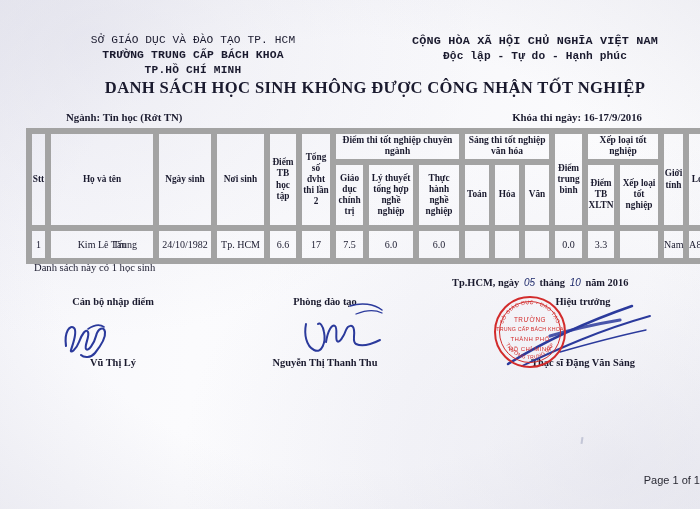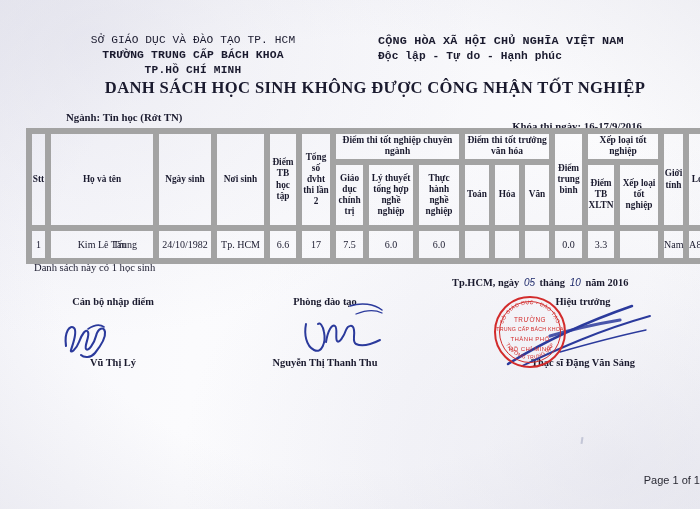--- a/index.html
+++ b/index.html
@@ -40,21 +40,21 @@
     font-family: Liberation Mono, monospace;
   }
   .hdr-left {
     width: 370px;
     text-align: center;
     padding-left: 8px;
     line-height: 1.32;
   }
   .hdr-right {
     flex: 1;
-    text-align: left;
+    text-align: center;
     line-height: 1.38;
     padding-right: 8px;
   }
   .l1 { font-size: 11.2px; letter-spacing: .1px; }
   .l2 { font-size: 11.4px; font-weight: bold; letter-spacing: .15px; }
   .l3 { font-size: 11.2px; font-weight: bold; letter-spacing: .2px; }
   .r1 { font-size: 11.8px; font-weight: bold; letter-spacing: .15px; }
   .r2 { font-size: 11.2px; font-weight: bold; letter-spacing: .1px; }
 
   .doc-title {
@@ -68,21 +68,21 @@
   }
 
   .subline {
     position: absolute;
     top: 111px; left: 0; right: 0;
     display: flex;
     font-size: 10.8px;
     font-weight: bold;
   }
   .subline .nganh { margin-left: 66px; }
-  .subline .khoa { margin-left: auto; margin-right: 58px; margin-top: 9px; }
+  .subline .khoa { margin-left: auto; margin-right: 58px; }
 
   
   table.grades {
     position: absolute;
     top: 128px;
     left: 26px;
     width: 660px;
     border-collapse: collapse;
     table-layout: fixed;
   }
@@ -242,21 +242,21 @@
   </colgroup>
   <thead>
     <tr>
       <th rowspan="2" class="tall">Stt</th>
       <th rowspan="2" class="tall">Họ và tên</th>
       <th rowspan="2" class="tall">Ngày sinh</th>
       <th rowspan="2" class="tall">Nơi sinh</th>
       <th rowspan="2" class="tall">Điểm TB học tập</th>
       <th rowspan="2" class="tall">Tổng số đvht thi lần 2</th>
       <th colspan="3" class="group">Điểm thi tốt nghiệp chuyên ngành</th>
-      <th colspan="3" class="group">Điểm thi tốt trưởng văn hóa</th>
+      <th colspan="3" class="group">Sáng thi tốt nghiệp văn hóa</th>
       <th rowspan="2" class="tall">Điểm trung bình</th>
       <th colspan="2" class="group">Xếp loại tốt nghiệp</th>
       <th rowspan="2" class="tall">Giới tính</th>
       <th rowspan="2" class="tall">Lớp</th>
     </tr>
     <tr>
       <th>Giáo dục chính trị</th>
       <th>Lý thuyết tổng hợp nghề nghiệp</th>
       <th>Thực hành nghề nghiệp</th>
       <th>Toán</th>

